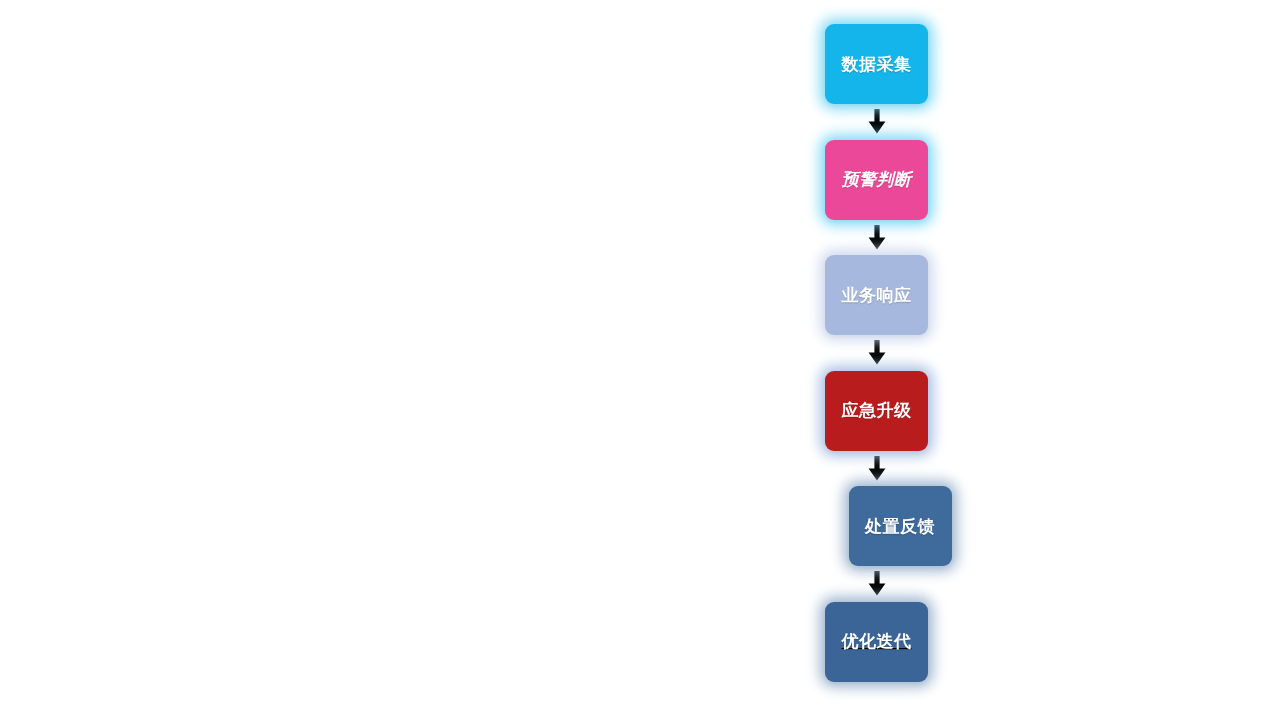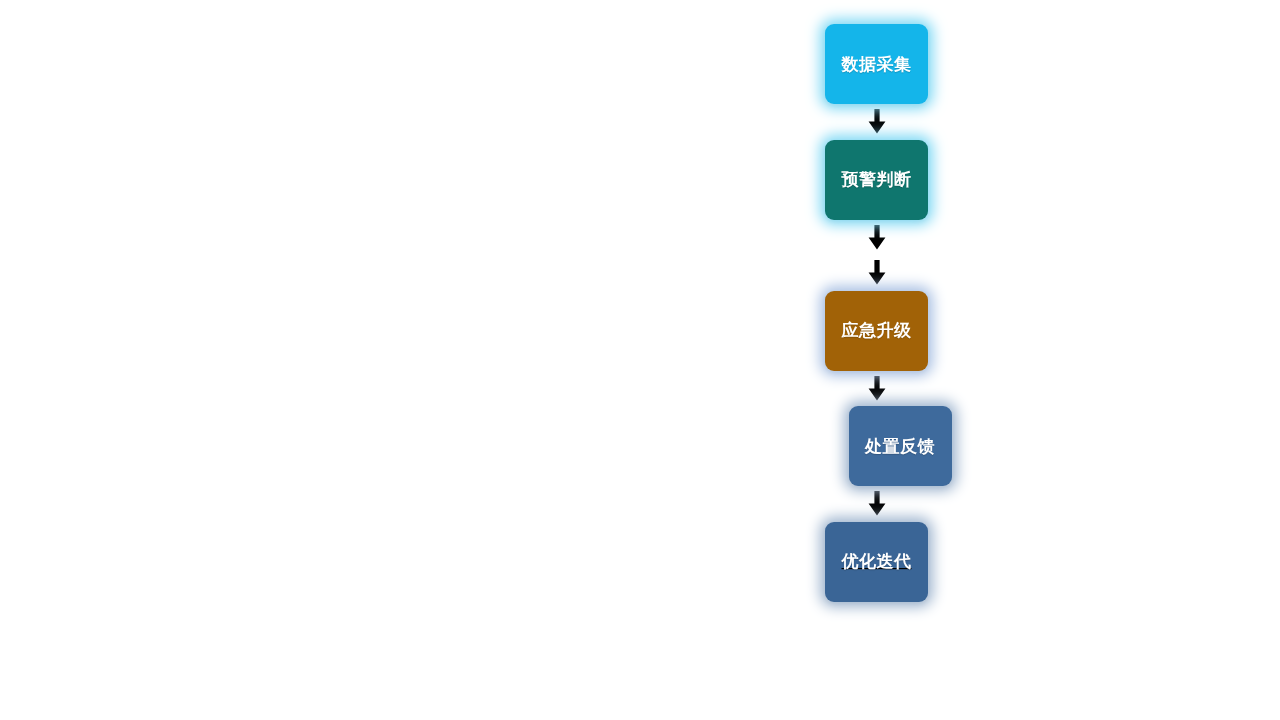--- a/index.html
+++ b/index.html
@@ -78,38 +78,41 @@
     <div class="flow-node" style="background: rgb(20, 181, 234); box-shadow: rgb(127, 217, 245) 0px 0px 14px 5px, rgba(0, 0, 0, 0.1) 0px 2px 4px;">
       <span class="flow-node-label">数据采集</span>
     </div>
 
     <div class="flow-connector">
       <svg class="arrow-glyph" viewBox="0 0 18 25">
         <path d="M6.4 0 H11.6 V12.6 H17.4 L9 24.4 L0.6 12.6 H6.4 Z" fill="#000000"></path>
       </svg>
     </div>
 
-    <div class="flow-node" style="background: #0f766e; box-shadow: rgb(127, 217, 245) 0px 0px 14px 5px, rgba(0, 0, 0, 0.1) 0px 2px 4px;">
+    <div class="flow-node" style="background: #ec4899; box-shadow: rgb(127, 217, 245) 0px 0px 14px 5px, rgba(0, 0, 0, 0.1) 0px 2px 4px; font-style: italic;">
       <span class="flow-node-label">预警判断</span>
     </div>
 
     <div class="flow-connector">
       <svg class="arrow-glyph" viewBox="0 0 18 25">
         <path d="M6.4 0 H11.6 V12.6 H17.4 L9 24.4 L0.6 12.6 H6.4 Z" fill="#000000"></path>
       </svg>
     </div>
 
+    <div class="flow-node" style="background: rgb(166, 184, 221); box-shadow: rgb(207, 217, 238) 0px 0px 14px 5px, rgba(0, 0, 0, 0.1) 0px 2px 4px;">
+      <span class="flow-node-label">业务响应</span>
+    </div>
 
     <div class="flow-connector">
       <svg class="arrow-glyph" viewBox="0 0 18 25">
         <path d="M6.4 0 H11.6 V12.6 H17.4 L9 24.4 L0.6 12.6 H6.4 Z" fill="#000000"></path>
       </svg>
     </div>
 
-    <div class="flow-node" style="background: #a16207; box-shadow: rgb(169, 192, 227) 0px 0px 14px 5px, rgba(0, 0, 0, 0.1) 0px 2px 4px;">
+    <div class="flow-node" style="background: #b91c1c; box-shadow: rgb(169, 192, 227) 0px 0px 14px 5px, rgba(0, 0, 0, 0.1) 0px 2px 4px;">
       <span class="flow-node-label">应急升级</span>
     </div>
 
     <div class="flow-connector">
       <svg class="arrow-glyph" viewBox="0 0 18 25">
         <path d="M6.4 0 H11.6 V12.6 H17.4 L9 24.4 L0.6 12.6 H6.4 Z" fill="#000000"></path>
       </svg>
     </div>
 
     <div class="flow-node" style="background: rgb(62, 106, 156); box-shadow: rgb(159, 181, 207) 0px 0px 14px 5px, rgba(0, 0, 0, 0.1) 0px 2px 4px; margin-left: 47px;">

